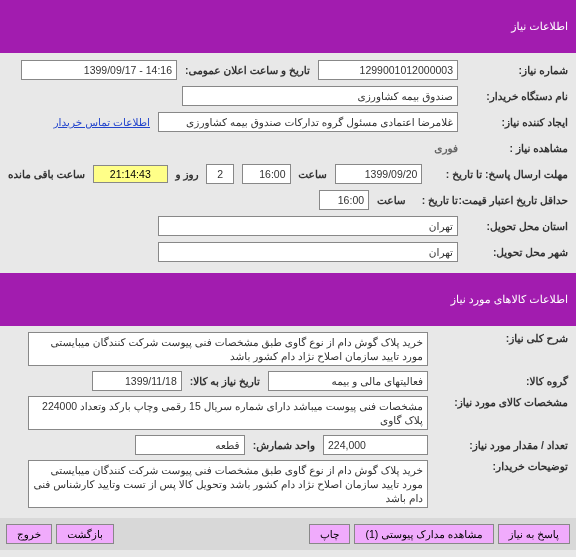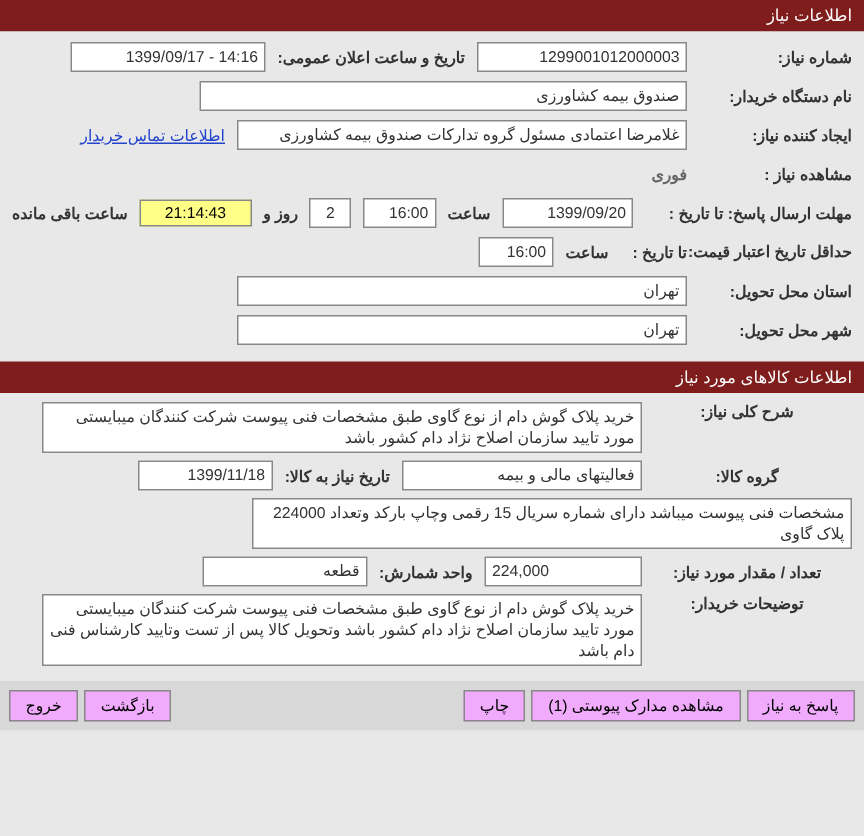--- a/index.html
+++ b/index.html
@@ -4,43 +4,43 @@
 <style>
 * { box-sizing: border-box; margin: 0; padding: 0; }
 body {
   font-family: Tahoma, Arial, sans-serif;
   font-size: 11px;
   background: #e8e8e8;
   direction: rtl;
   width: 576px;
 }
 .section-header {
-  background: #7f1d1d;
+  background: #a21caf;
   color: #fff;
-  padding: 4px 8px;
+  padding: 20px 8px;
   font-size: 11px;
 }
 .form-body {
   background: #e8e8e8;
   padding: 6px 8px;
 }
 .row {
   display: flex;
   align-items: center;
   margin-bottom: 4px;
   min-height: 22px;
 }
 .label {
   color: #333;
   font-size: 10.5px;
   white-space: nowrap;
   font-weight: bold;
 }
 .lbl-w { width: 110px; flex-shrink: 0; }
-.lbl-w2 { width: 140px; flex-shrink: 0; text-align: center; }
+.lbl-w2 { width: 140px; flex-shrink: 0; }
 .field {
   background: #fff;
   border: 1px solid #888;
   padding: 2px 4px;
   font-size: 10.5px;
   color: #333;
   height: 20px;
   line-height: 14px;
 }
 .field-ro {
@@ -88,26 +88,26 @@
 <div class="section-header">اطلاعات نیاز</div>
 
 <div class="form-body">
 
   <div class="row">
     <span class="label lbl-w">شماره نیاز:</span>
     <span class="field" style="width:140px">1299001012000003</span>
     <span class="gap"></span>
     <span class="label">تاریخ و ساعت اعلان عمومی:</span>
     <span class="gap"></span>
-    <span class="field" style="width:130px">14:16 - 1399/09/17</span>
+    <span class="field" style="width:156px">14:16 - 1399/09/17</span>
   </div>
 
   <div class="row">
     <span class="label lbl-w">نام دستگاه خریدار:</span>
-    <span class="field" style="width:325px">صندوق بیمه  کشاورزی</span>
+    <span class="field" style="width:276px">صندوق بیمه  کشاورزی</span>
   </div>
 
   <div class="row">
     <span class="label lbl-w">ایجاد کننده نیاز:</span>
     <span class="field" style="width:300px">غلامرضا اعتمادی مسئول گروه تدارکات صندوق بیمه  کشاورزی</span>
     <span class="gap"></span>
     <a href="#" class="link">اطلاعات تماس خریدار</a>
   </div>
 
   <div class="row">
@@ -166,20 +166,21 @@
   <div class="row">
     <span class="label lbl-w2">گروه کالا:</span>
     <span class="field" style="width:160px">فعالیتهای مالی و بیمه</span>
     <span class="gap"></span>
     <span class="label">تاریخ نیاز به کالا:</span>
     <span class="gap"></span>
     <span class="field" style="width:90px">1399/11/18</span>
   </div>
 
   <div class="row" style="align-items:flex-start">
+    <span class="label lbl-w2">مشخصات کالای مورد نیاز:</span>
     <div class="field-ro multiline" style="width:400px">مشخصات فنی پیوست میباشد دارای شماره سریال 15 رقمی وچاپ بارکد وتعداد 224000 پلاک گاوی</div>
   </div>
 
   <div class="row">
     <span class="label lbl-w2">تعداد / مقدار مورد نیاز:</span>
     <span class="field" style="width:105px;text-align:left">224,000</span>
     <span class="gap"></span>
     <span class="label">واحد شمارش:</span>
     <span class="gap"></span>
     <span class="field" style="width:110px">قطعه</span>

